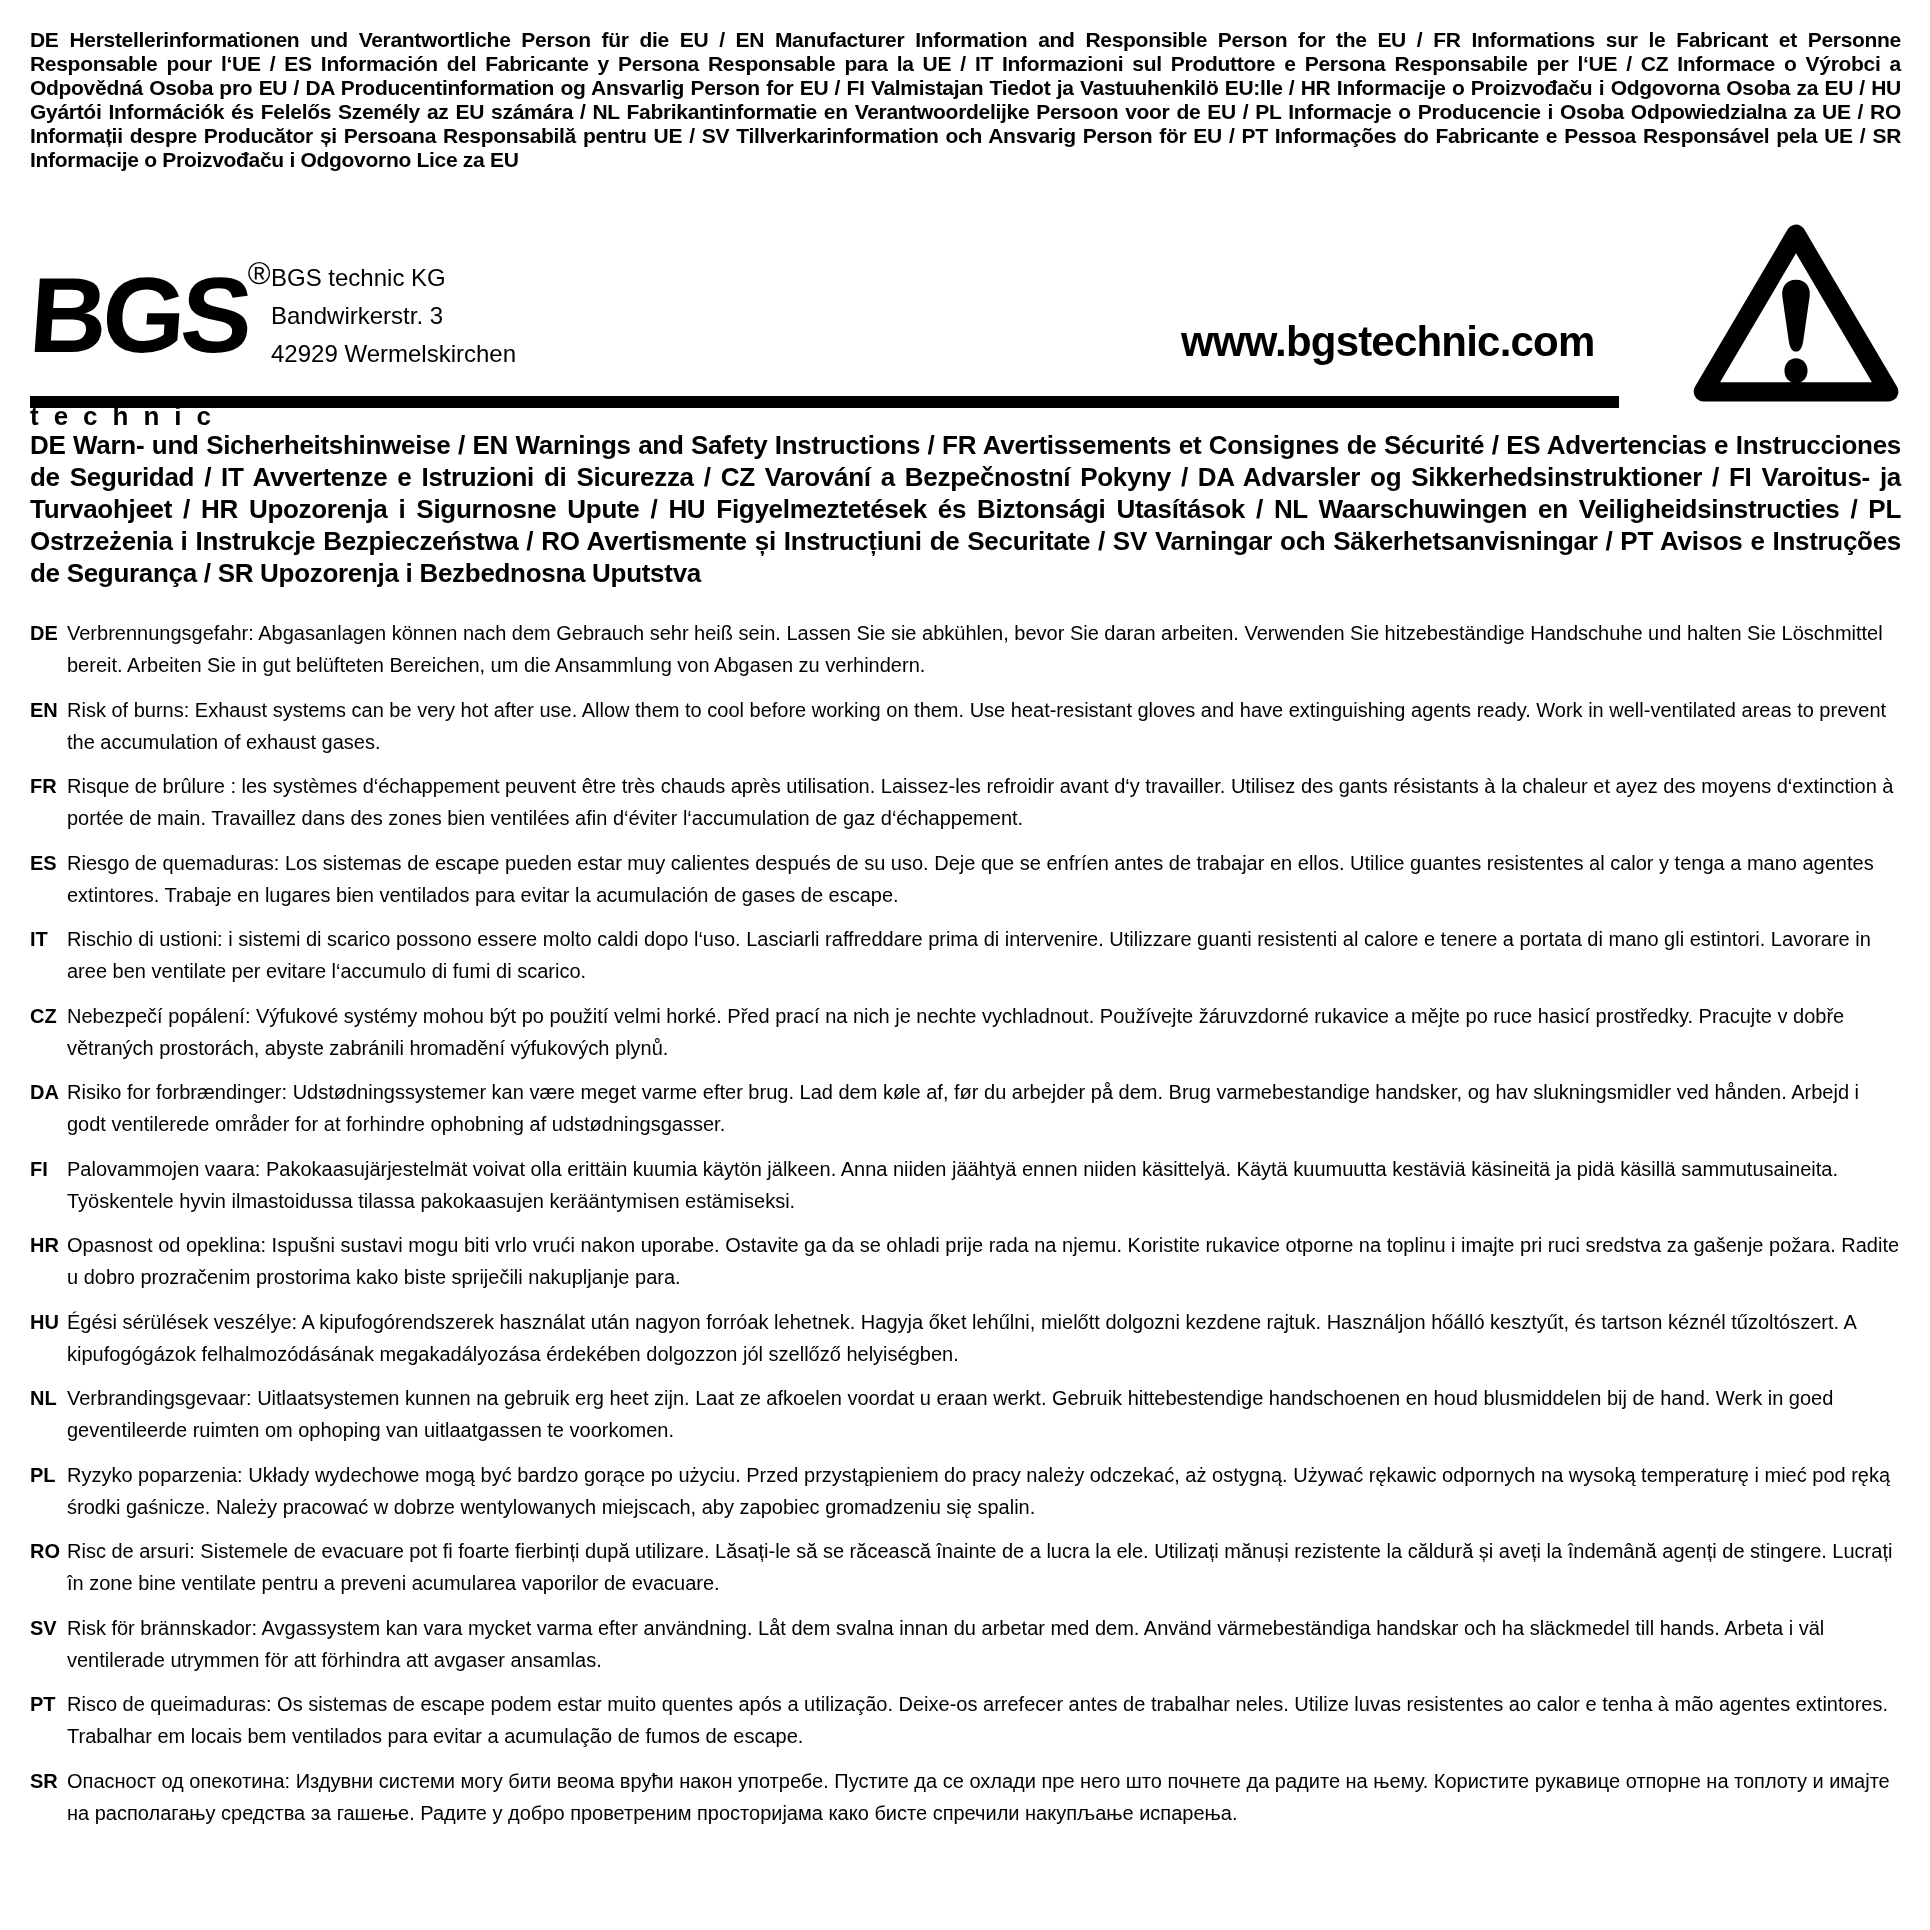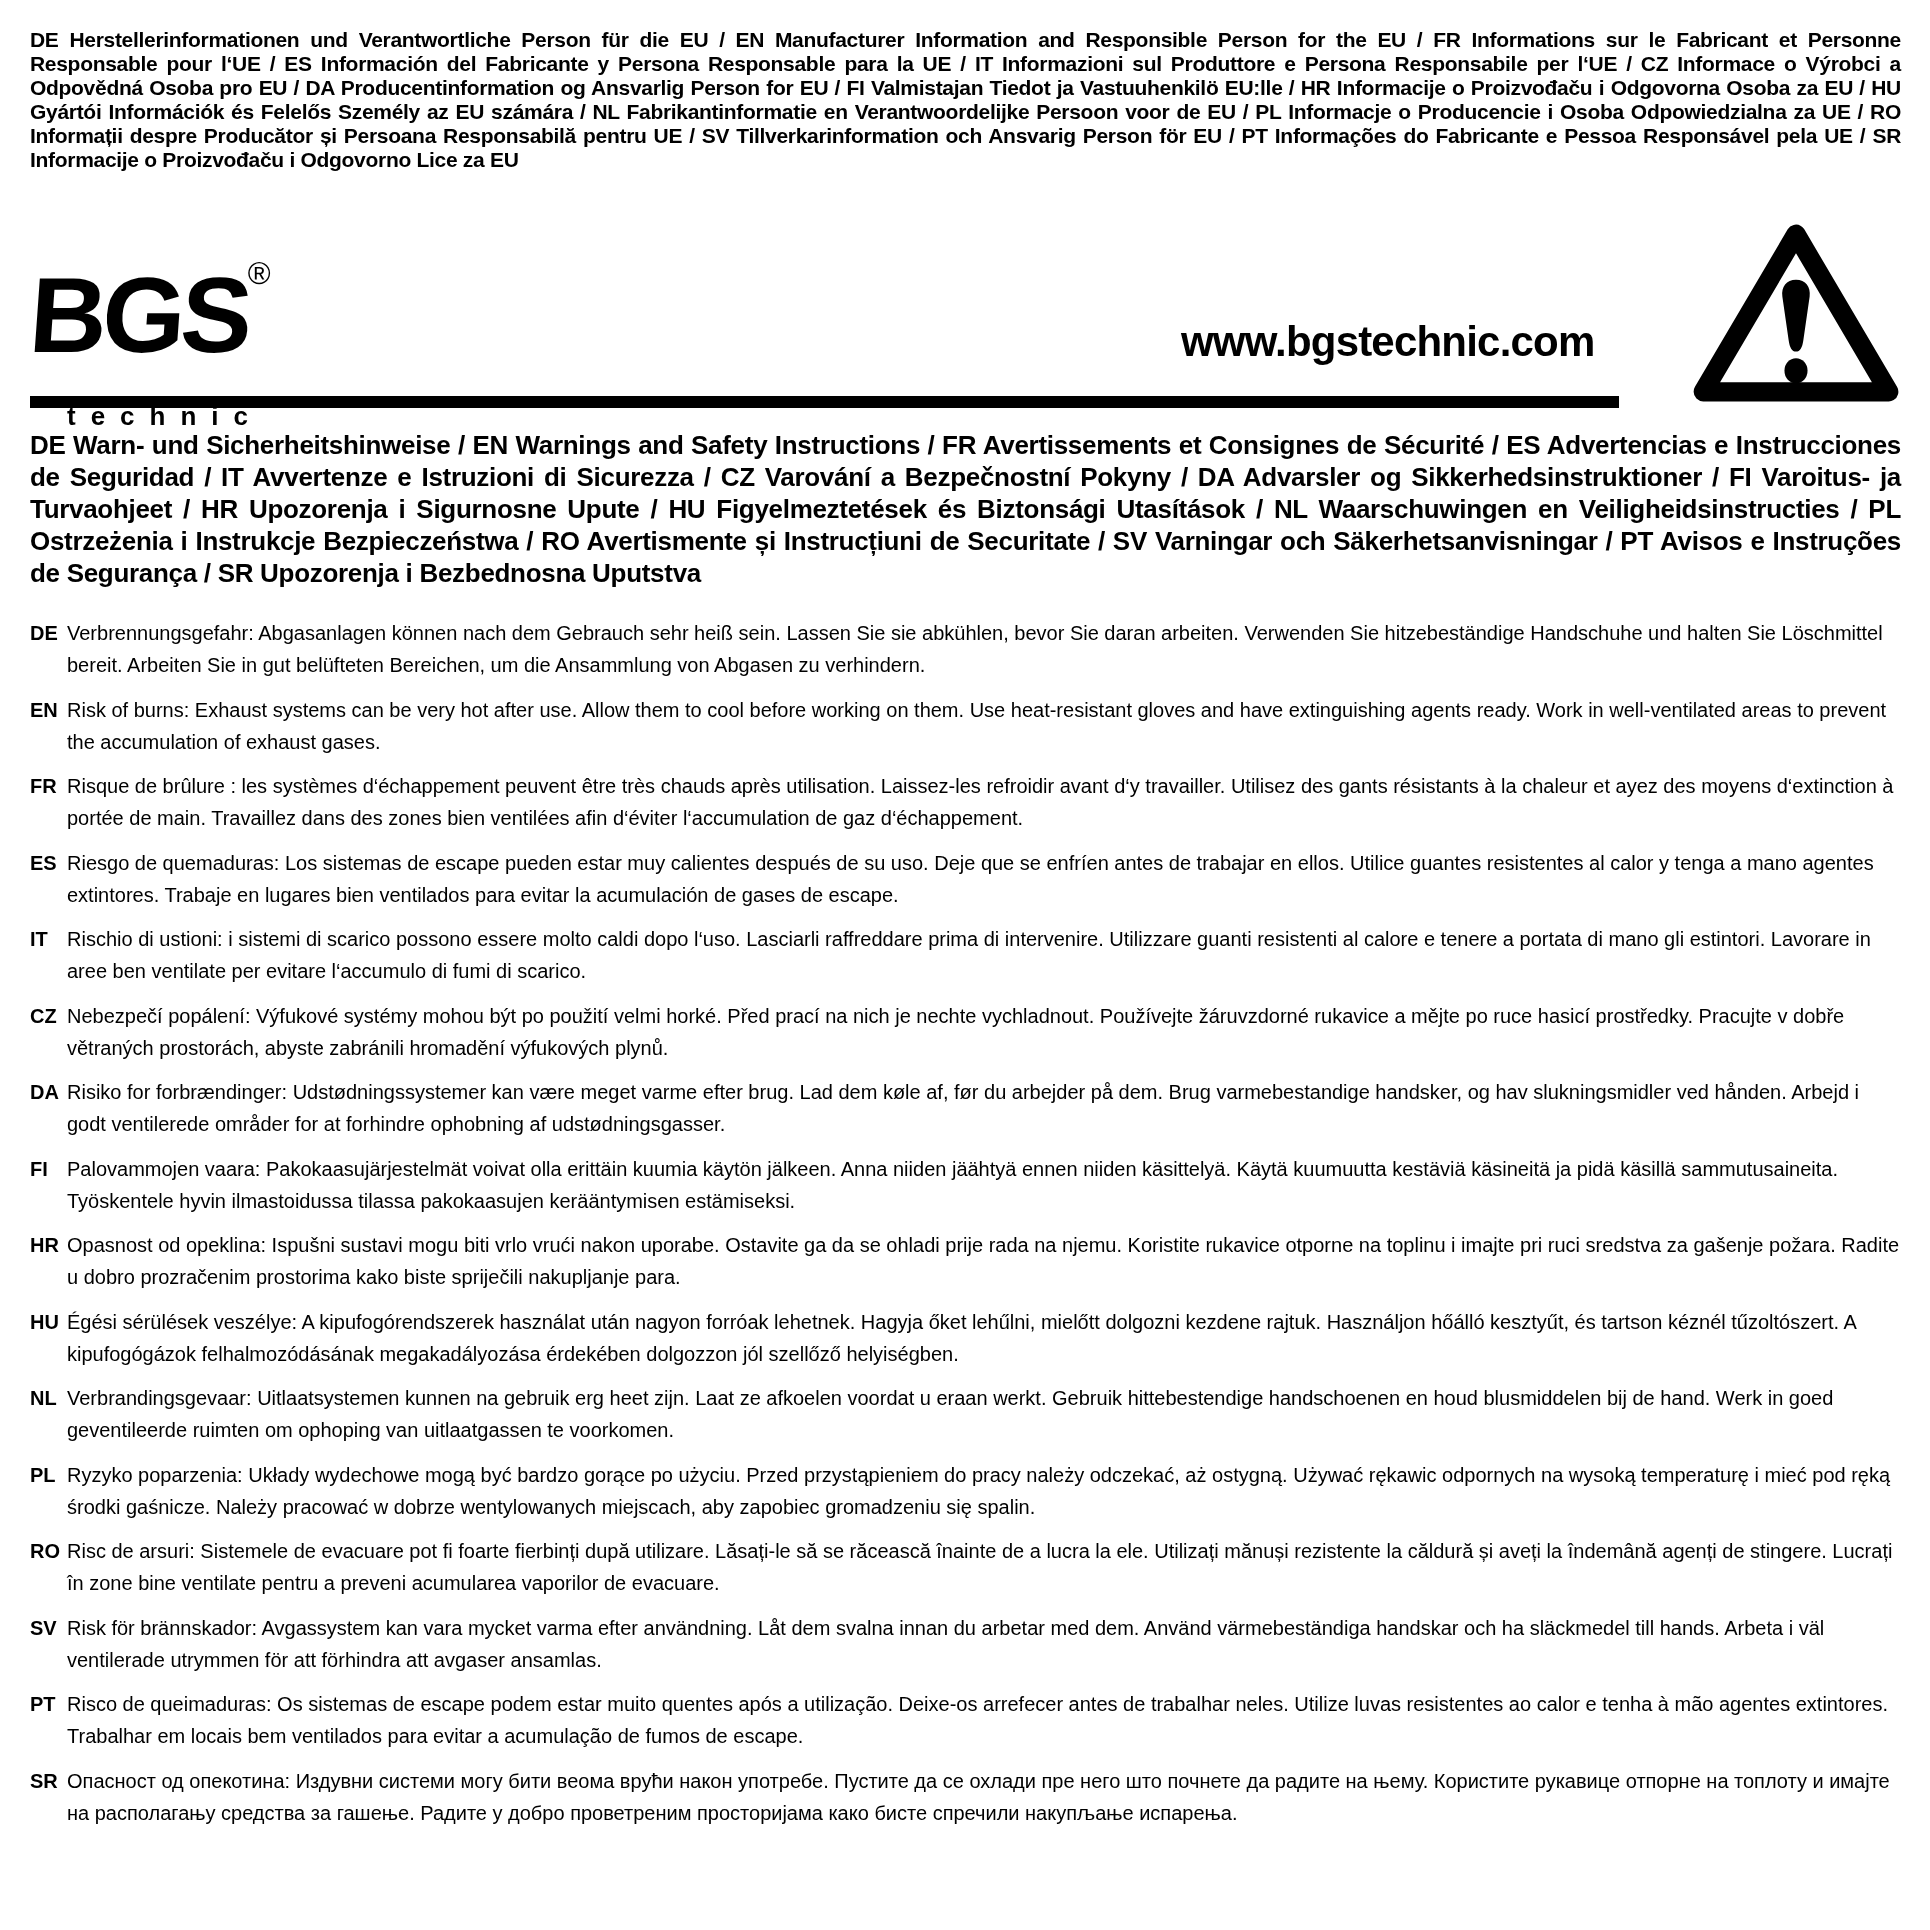--- a/index.html
+++ b/index.html
@@ -30,21 +30,20 @@
     transform: skewX(-4deg);
     display: inline-block;
   }
   .logo-reg { font-size: 31px; vertical-align: 68px; font-weight: normal; }
   .logo-sub {
     font-weight: bold;
     font-size: 26px;
     letter-spacing: 15px;
     margin-top: 1.6px;
     white-space: nowrap;
-    text-align: right;
   }
 
   .address, .contact { position: absolute; top: 87px; font-size: 24px; line-height: 38px; }
   .address { left: 241px; }
   .contact { left: 489px; }
 
   .website {
     position: absolute; left: 1151px; top: 146px;
     font-weight: bold; font-size: 42px; letter-spacing: -0.8px;
     white-space: nowrap;
@@ -85,20 +84,25 @@
   <p class="top-header">DE Herstellerinformationen und Verantwortliche Person für die EU / EN Manufacturer Information and Responsible Person for the EU / FR Informations sur le Fabricant et Personne Responsable pour l‘UE / ES Información del Fabricante y Persona Responsable para la UE / IT Informazioni sul Produttore e Persona Responsabile per l‘UE / CZ Informace o Výrobci a Odpovědná Osoba pro EU / DA Producentinformation og Ansvarlig Person for EU / FI Valmistajan Tiedot ja Vastuuhenkilö EU:lle / HR Informacije o Proizvođaču i Odgovorna Osoba za EU / HU Gyártói Információk és Felelős Személy az EU számára / NL Fabrikantinformatie en Verantwoordelijke Persoon voor de EU / PL Informacje o Producencie i Osoba Odpowiedzialna za UE / RO Informații despre Producător și Persoana Responsabilă pentru UE / SV Tillverkarinformation och Ansvarig Person för EU / PT Informações do Fabricante e Pessoa Responsável pela UE / SR Informacije o Proizvođaču i Odgovorno Lice za EU</p>
 
   <div class="brand-section">
     <div class="logo">
       <div class="logo-main">
         <span class="logo-bgs">BGS</span><span class="logo-reg">®</span>
       </div>
       <div class="logo-sub">technic</div>
     </div>
 
+    <div class="address">
+      <div>BGS technic KG</div>
+      <div>Bandwirkerstr. 3</div>
+      <div>42929 Wermelskirchen</div>
+    </div>
 
 
     <div class="website">www.bgstechnic.com</div>
 
     <svg class="warning-triangle" viewBox="0 0 120 104" xmlns="http://www.w3.org/2000/svg">
       <path d="M60 7 L113 97 L7 97 Z" fill="#ffffff" stroke="#000000" stroke-width="11" stroke-linejoin="round"></path>
       <path d="M60 33 c-5.5 0 -8.5 4 -7.8 9.5 l3.6 25 c0.6 4.2 1.9 6.5 4.2 6.5 s3.6 -2.3 4.2 -6.5 l3.6 -25 C68.5 37 65.5 33 60 33 Z" fill="#000000"></path>
       <ellipse cx="60" cy="85" rx="6.6" ry="7.2" fill="#000000"></ellipse>
     </svg>
 

